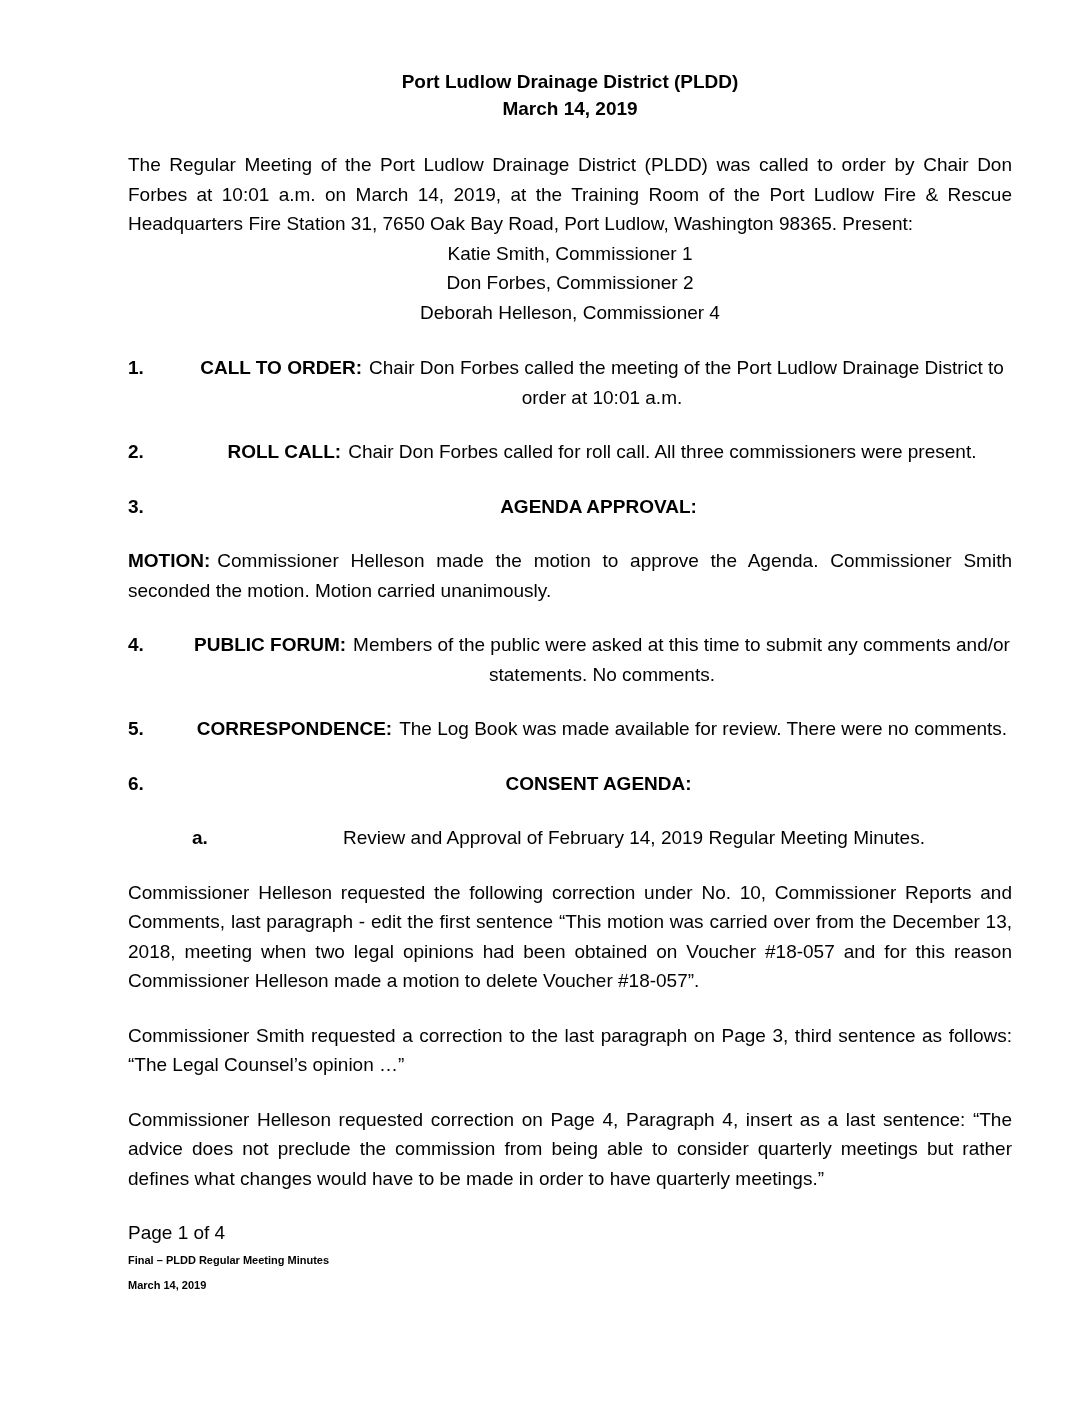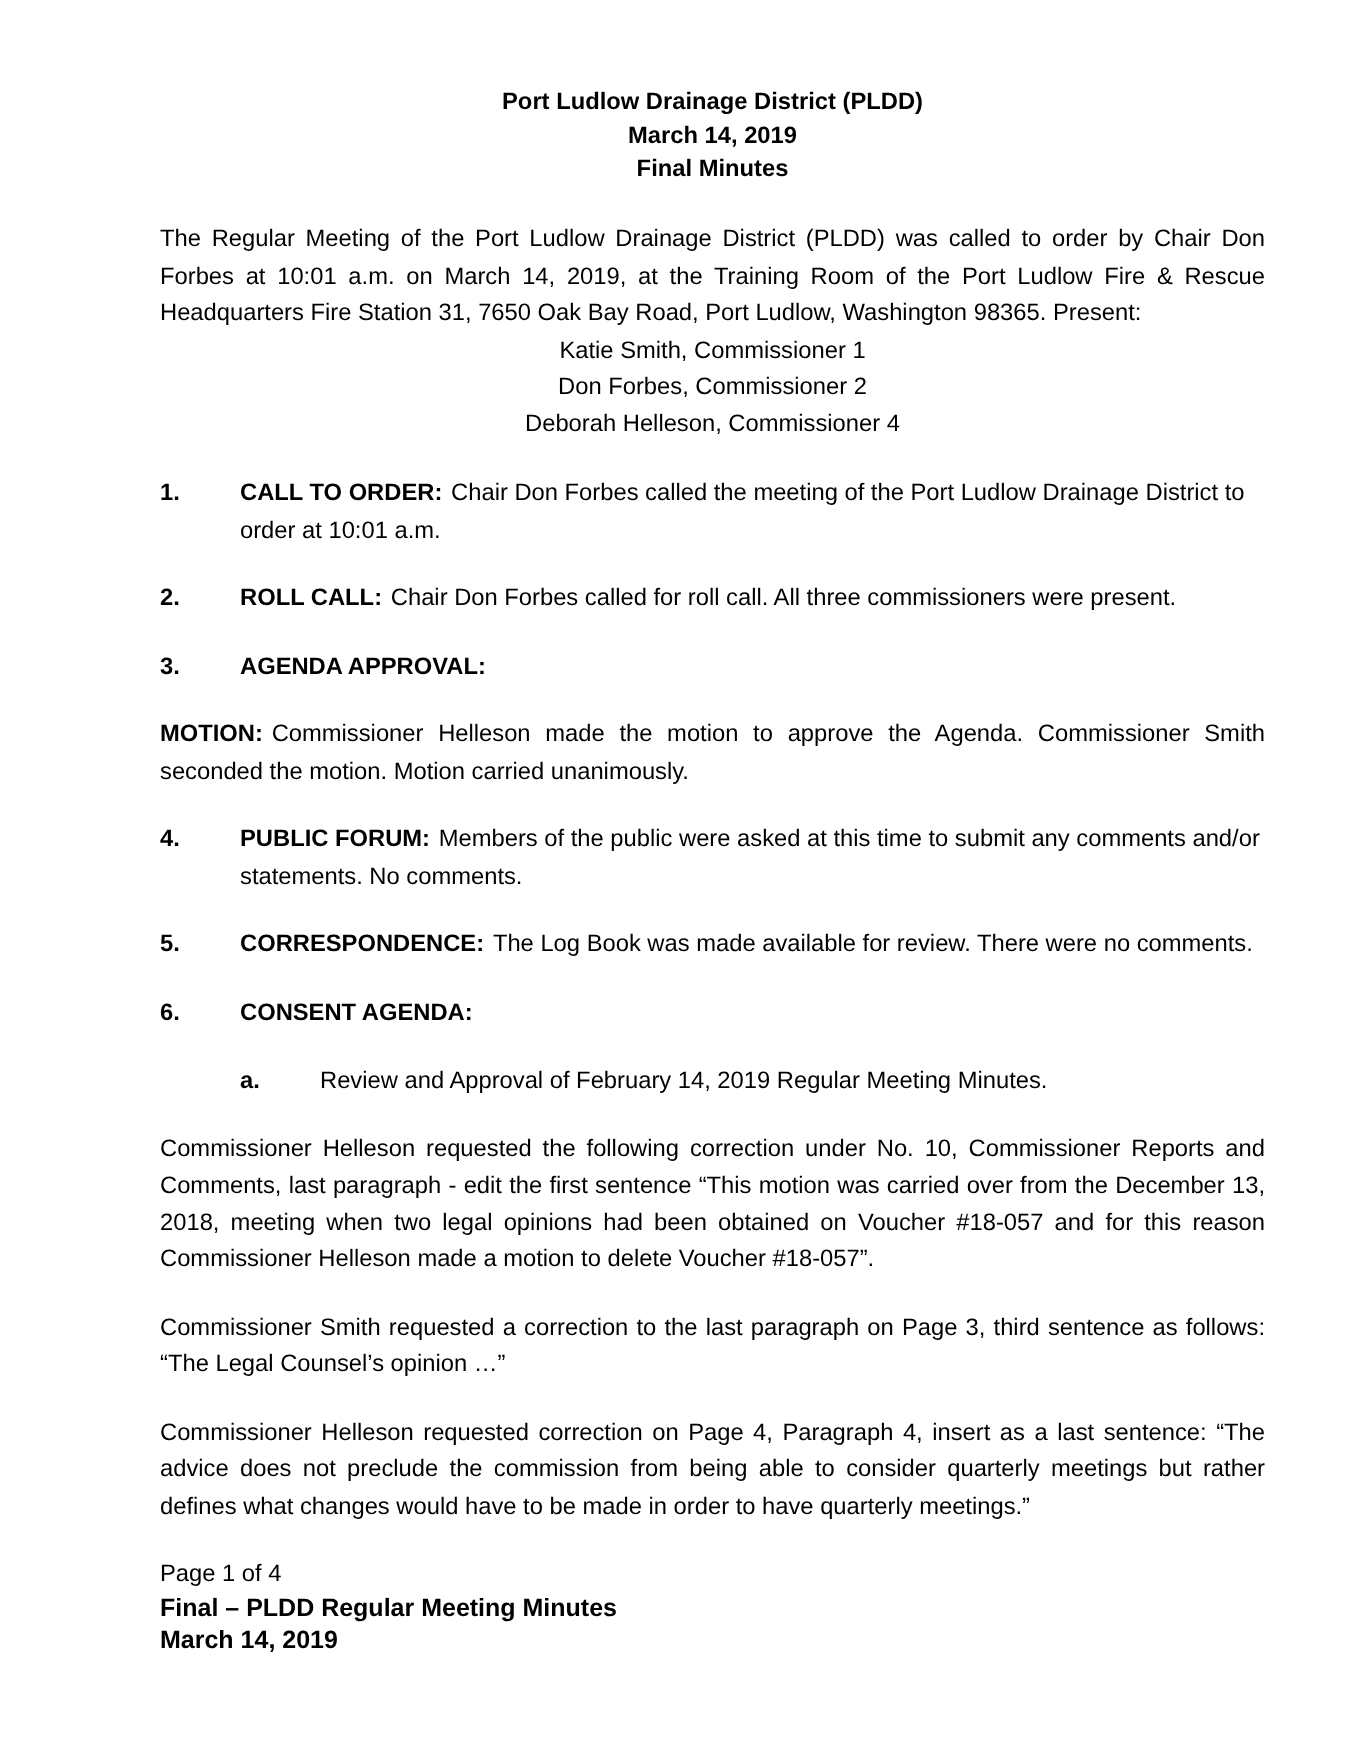--- a/index.html
+++ b/index.html
@@ -43,53 +43,53 @@
     display: flex;
     margin-bottom: 25px;
   }
   .item-num {
     width: 64px;
     flex: 0 0 64px;
     font-weight: bold;
   }
   .item-body {
     flex: 1 1 auto;
+    text-align: center;
   }
   .item-label {
     font-weight: bold;
     margin-right: 7px;
   }
   .sub-item {
     margin-left: 64px;
   }
   .block {
     margin-bottom: 25px;
   }
   .motion-label {
     font-weight: bold;
     margin-right: 7px;
   }
   .footer-pagenum {
     margin-top: 18px;
   }
   .footer-line {
-    font-size: 20px;
+    font-size: 11px;
     font-weight: bold;
     line-height: 25px;
   }
 </style>
 </head>
 <body>
 
 <div class="page">
 
   <div class="title-block">
     <div>Port Ludlow Drainage District (PLDD)</div>
     <div>March 14, 2019</div>
-    <div>Final Minutes</div>
   </div>
 
   <p class="para justify intro">The Regular Meeting of the Port Ludlow Drainage District (PLDD) was called to order by Chair Don Forbes at 10:01 a.m. on March 14, 2019, at the Training Room of the Port Ludlow Fire &amp; Rescue Headquarters Fire Station 31, 7650 Oak Bay Road, Port Ludlow, Washington 98365. Present:</p>
 
   <div class="attendees">
     <div>Katie Smith, Commissioner 1</div>
     <div>Don Forbes, Commissioner 2</div>
     <div>Deborah Helleson, Commissioner 4</div>
   </div>
 

